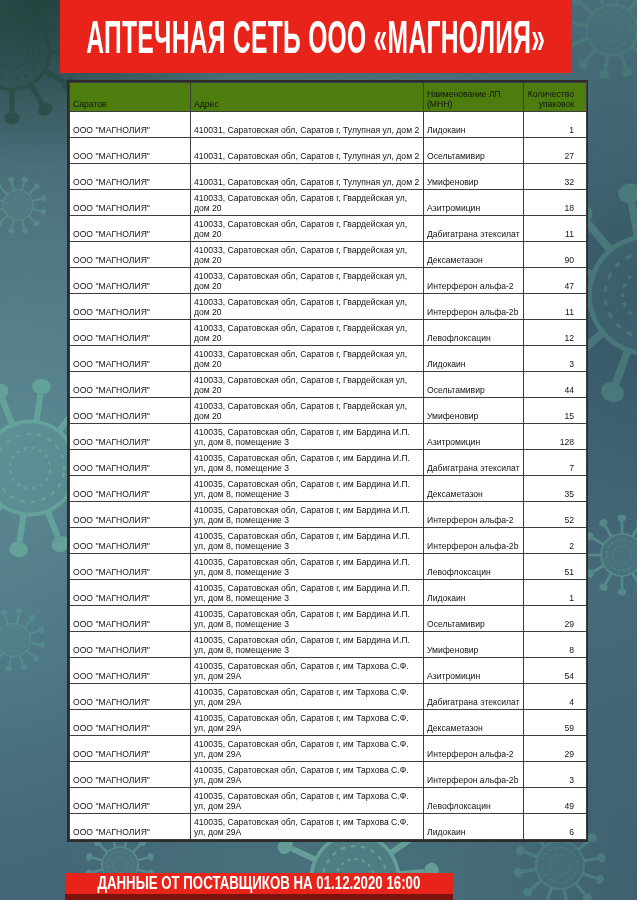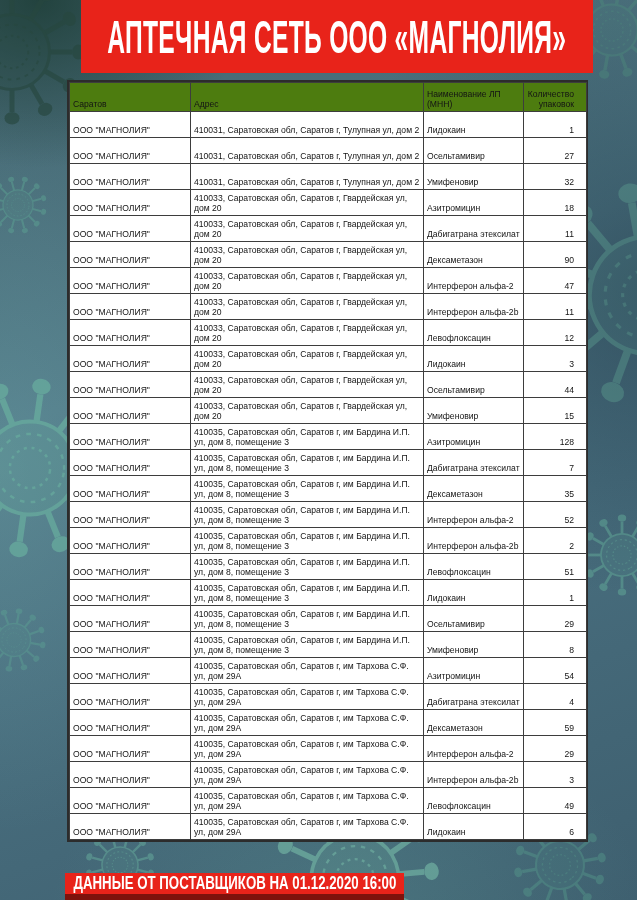--- a/index.html
+++ b/index.html
@@ -14,29 +14,29 @@
       linear-gradient(160deg,#44656f 0%,#4f7886 38%,#486e7e 62%,#3e5f6f 100%);
   }
   .bg-art{position:absolute;left:0;top:0;width:637px;height:900px;pointer-events:none;}
 
   
   .banner{
     position:absolute;background:#e8231a;color:#ffffff;
     display:flex;align-items:center;justify-content:center;
   }
   .banner-title{
-    left:81px;top:0;width:512px;height:73px;
+    left:60px;top:0;width:512px;height:73px;
   }
   .banner-title .txt{
     font-weight:700;font-size:44px;white-space:nowrap;
     transform:scale(0.56,1.04);transform-origin:center center;
     letter-spacing:0.5px;
   }
   .banner-footer{
-    left:65px;top:873px;width:339px;height:27px;
+    left:65px;top:873px;width:388px;height:27px;
     border-bottom:6px solid #7e120c;box-sizing:border-box;align-items:flex-end;
   }
   .banner-footer .txt{
     font-weight:700;font-size:17px;white-space:nowrap;
     transform:scale(0.78,1.05);transform-origin:center center;
   }
 
   
   .table-wrap{
     position:absolute;left:67px;top:80px;width:521px;

